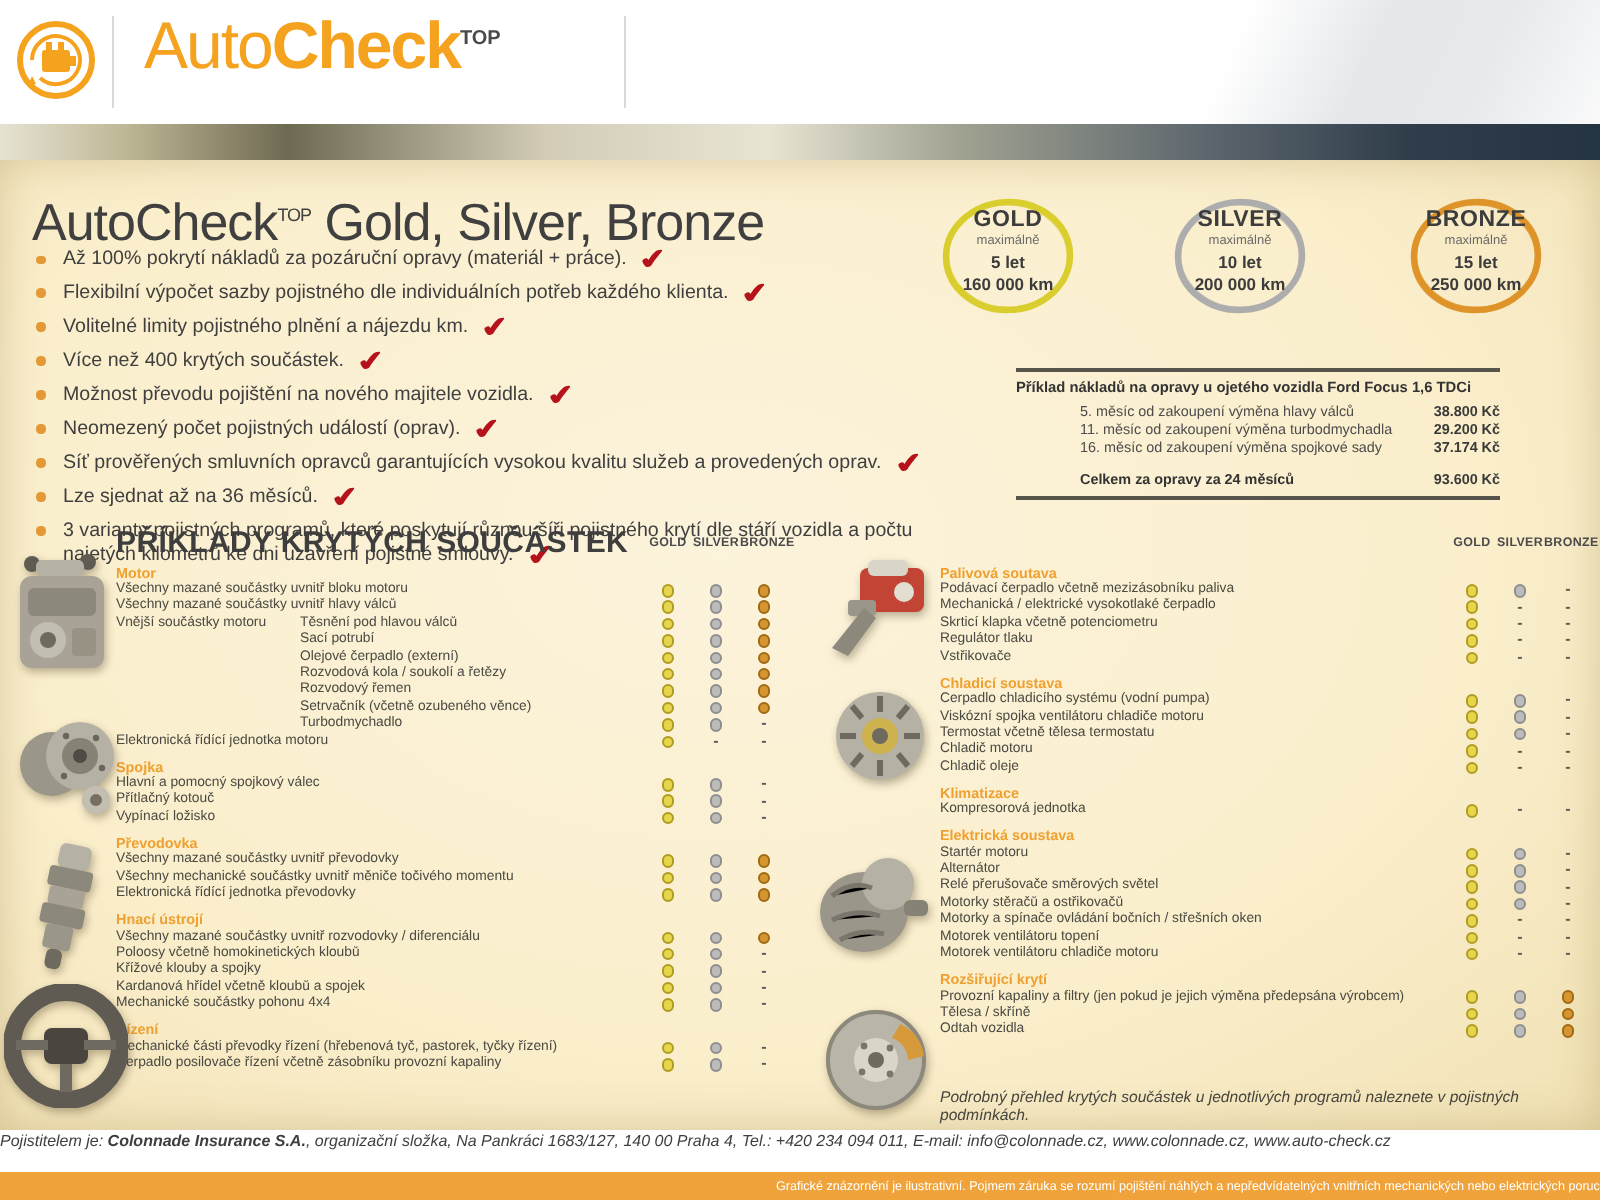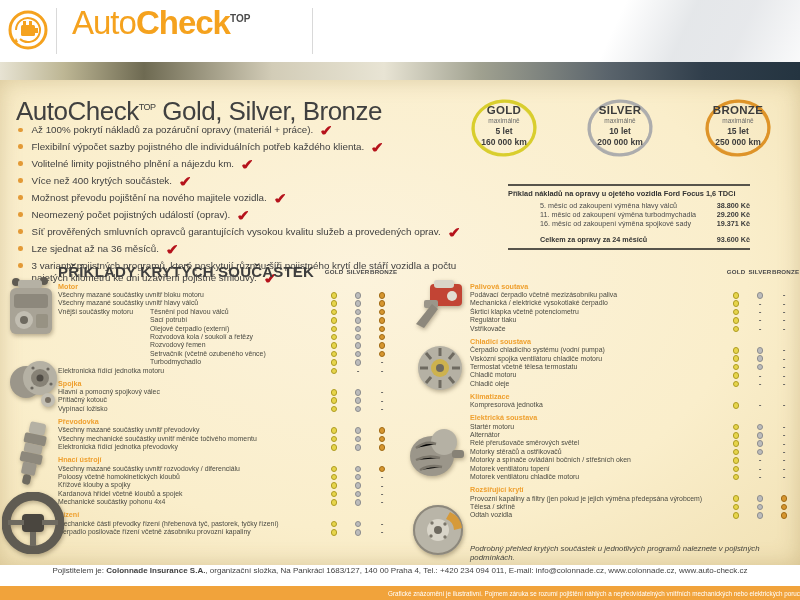--- a/index.html
+++ b/index.html
@@ -72,21 +72,21 @@
   .dot.silver{background:#BCBCBC;border:1px solid #8E8E8E;}
   .dot.bronze{background:#D6962F;border:1px solid #A06A15;}
   .dash{font-size:8px;font-weight:700;color:#5A5A5A;line-height:6px;}
 
   
   .photo{position:absolute;filter:drop-shadow(1.5px 2.5px 2px rgba(60,45,20,.35));}
 
   #note{position:absolute;left:470px;top:544px;width:330px;font-size:7.8px;font-style:italic;color:#45453D;}
 
   
-  #footer-line{position:absolute;left:0;top:566px;width:800px;text-align:center;font-size:8px;color:#3F3F3F;}
+  #footer-line{position:absolute;left:0;top:566px;width:800px;text-align:left;font-size:8px;color:#3F3F3F;font-style:italic;}
   #footer-line b{font-weight:700;}
   #orange-bar{position:absolute;left:0;top:586px;width:800px;height:14px;background:#F1A33B;overflow:hidden;}
   #disclaimer{position:absolute;left:388px;top:3.5px;font-size:6.3px;color:#ffffff;white-space:nowrap;}
 </style>
 </head>
 <body>
 
 <div id="page">
 
   <div id="header">
@@ -200,21 +200,21 @@
         <div class="price-row">
           <span class="pl">5. měsíc od zakoupení výměna hlavy válců</span>
           <span class="pv">38.800 Kč</span>
         </div>
         <div class="price-row">
           <span class="pl">11. měsíc od zakoupení výměna turbodmychadla</span>
           <span class="pv">29.200 Kč</span>
         </div>
         <div class="price-row">
           <span class="pl">16. měsíc od zakoupení výměna spojkové sady</span>
-          <span class="pv">19.371 Kč</span>
+          <span class="pv">37.174 Kč</span>
         </div>
         <div class="price-row total">
           <span class="pl">Celkem za opravy za 24 měsíců</span>
           <span class="pv">93.600 Kč</span>
         </div>
       </div>
   </div>
 
   <div id="left-table" class="cov-table">
     <div class="cov-header">

